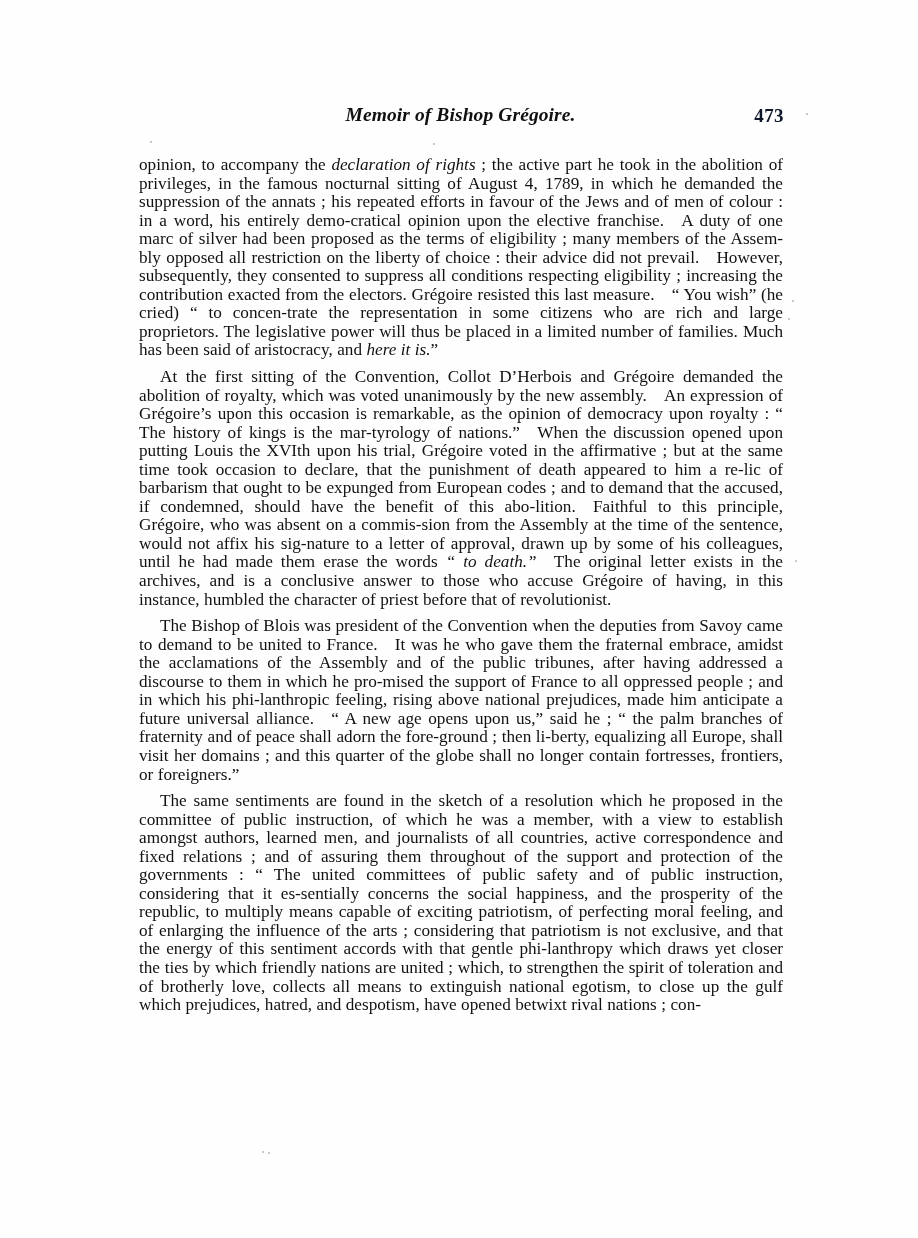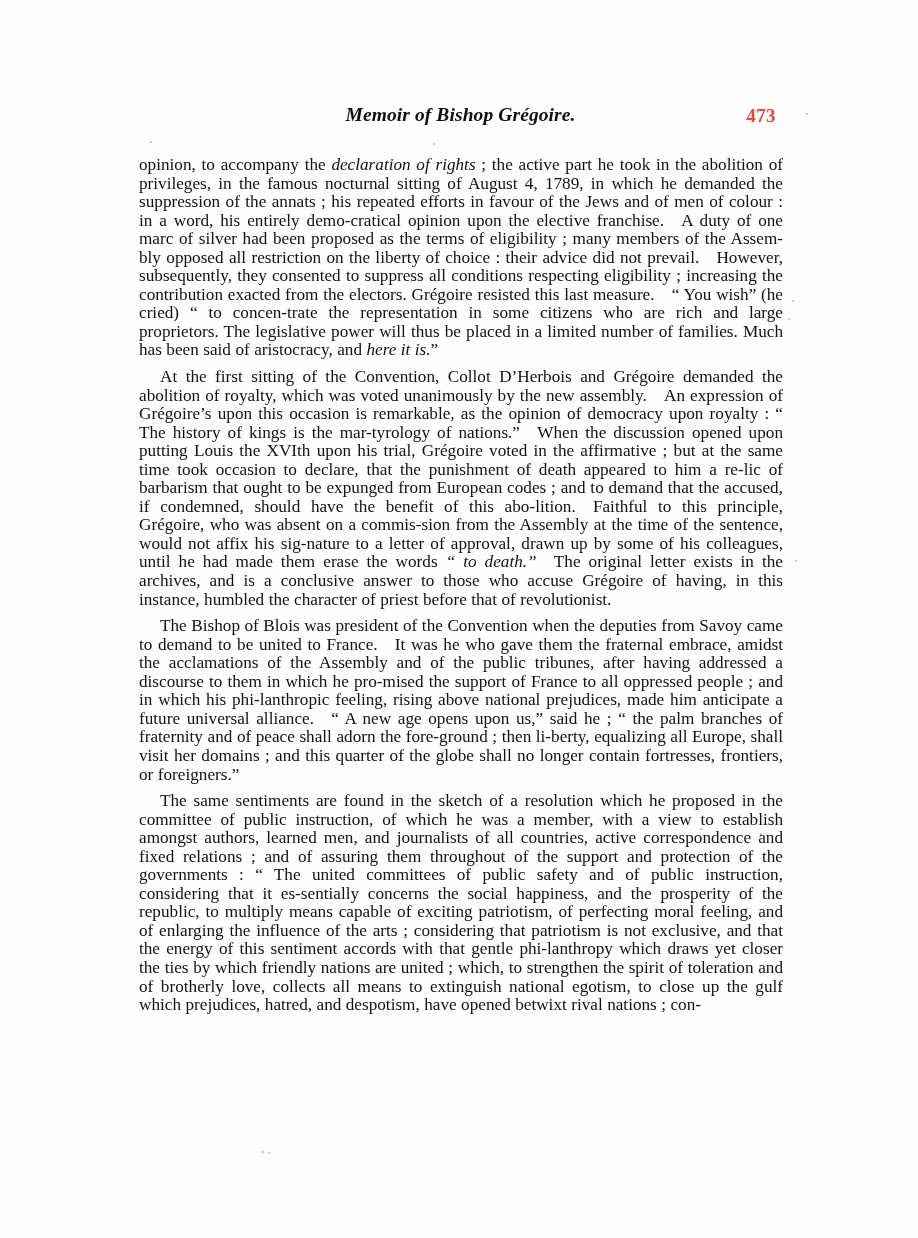--- a/index.html
+++ b/index.html
@@ -38,25 +38,25 @@
     text-align: center;
     font-style: italic;
     font-weight: 700;
     font-size: 19.5px;
     letter-spacing: 0.1px;
     color: #101010;
     white-space: nowrap;
   }
   .runhead-folio {
     position: absolute;
-    right: 14px;
+    right: 6px;
     top: 1px;
     font-weight: 700;
     font-size: 19px;
-    color: #ef4444;
+    color: #0f172a;
     letter-spacing: 0.4px;
   }
 
   
   .textblock {
     position: absolute;
     left: 131px;
     top: 148px;
     width: 660px;
   }

